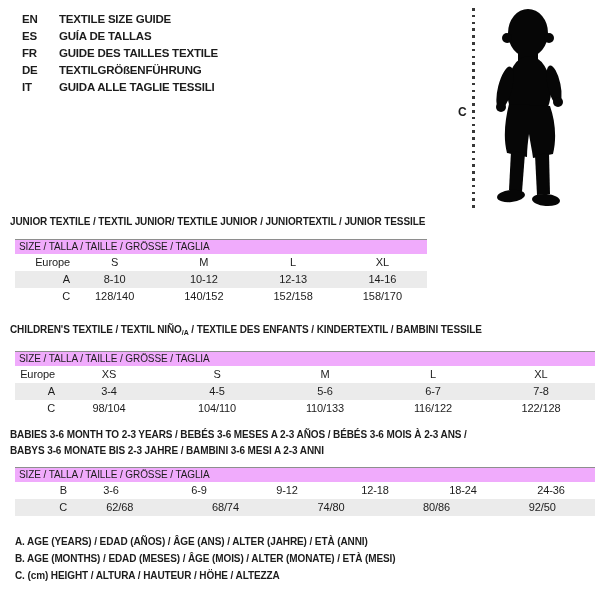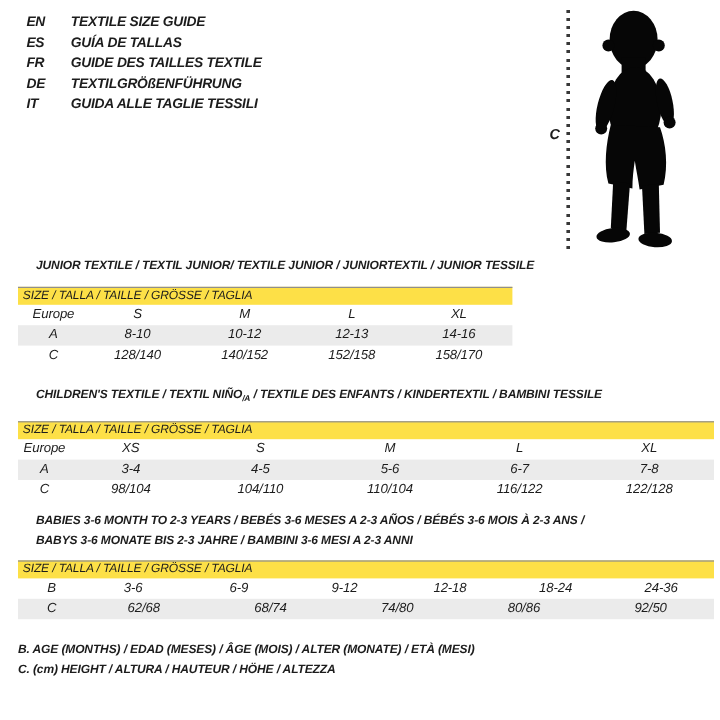--- a/index.html
+++ b/index.html
@@ -1,45 +1,45 @@
 <!DOCTYPE html>
 <html><head>
 <meta charset="utf-8">
 <style>
   html,body{margin:0;padding:0;background:#ffffff;}
   body{width:600px;height:600px;font-family:"Liberation Sans", sans-serif;color:#1c1c1c;}
-  .sheet{position:relative;width:600px;height:600px;overflow:hidden;background:#fff;font-style:italic;}
+  .sheet{position:relative;width:600px;height:600px;overflow:hidden;background:#fff;}
 
   
   .lang-list{position:absolute;left:22px;top:11px;}
   .lang-row{display:flex;height:17px;line-height:17px;font-weight:bold;font-size:11.5px;letter-spacing:-0.2px;}
   .lang-code{width:37px;flex:0 0 auto;}
 
   
   .c-label{position:absolute;left:458px;top:105px;font-size:12px;font-weight:bold;}
   .dotted-line{position:absolute;left:472px;top:8px;width:2.5px;height:201px;
     background:repeating-linear-gradient(to bottom,#383838 0 2.5px,transparent 2.5px 6.8px);}
   .baby-svg{position:absolute;left:482px;top:6px;width:96px;height:206px;}
 
   
-  .sec-title{position:absolute;left:30px;font-size:10px;font-weight:bold;letter-spacing:-0.1px;white-space:nowrap;}
+  .sec-title{position:absolute;left:10px;font-size:10px;font-weight:bold;letter-spacing:-0.1px;white-space:nowrap;}
   .sec-title.two-line{white-space:normal;width:500px;line-height:16px;}
   .sub-a{font-size:7px;position:relative;top:2px;}
 
   
   .tbl{position:absolute;left:15px;}
   .tbl-junior{width:412px;top:239px;}
   .tbl-children{width:580px;top:351px;}
   .tbl-babies{width:580px;top:467px;}
-  .tbl-bar{height:14px;line-height:14px;background:#fde047;border-top:1px solid #8e8e8e;
+  .tbl-bar{height:14px;line-height:14px;background:#f0abfc;border-top:1px solid #8e8e8e;
     padding-left:4px;font-size:10px;letter-spacing:-0.1px;}
   .tbl-row{display:flex;height:17px;line-height:17px;font-size:11px;letter-spacing:-0.1px;}
   .tbl-row.shaded{background:#ebebeb;}
   .cell{flex:1 1 0;text-align:center;}
-  .cell.rowlabel{flex:0 0 auto;text-align:center;padding-left:4px;}
+  .cell.rowlabel{flex:0 0 auto;text-align:right;padding-left:4px;}
   .tbl-junior .cell.rowlabel{width:51px;}
   .tbl-children .cell.rowlabel{width:36px;}
   .tbl-babies .cell.rowlabel{width:48px;}
 
   
   .footnotes{position:absolute;left:15px;top:533px;}
   .footnote{height:17px;line-height:17px;font-size:10px;font-weight:bold;letter-spacing:-0.1px;white-space:nowrap;}
 </style>
 </head>
 <body>
@@ -132,21 +132,21 @@
       <span class="cell">3-4</span>
       <span class="cell">4-5</span>
       <span class="cell">5-6</span>
       <span class="cell">6-7</span>
       <span class="cell">7-8</span>
     </div>
     <div class="tbl-row">
       <span class="cell rowlabel">C</span>
       <span class="cell">98/104</span>
       <span class="cell">104/110</span>
-      <span class="cell">110/104</span>
+      <span class="cell">110/133</span>
       <span class="cell">116/122</span>
       <span class="cell">122/128</span>
     </div>
   </div>
 
   <div class="sec-title two-line" style="top:427px;">
     <span>BABIES 3-6 MONTH TO 2-3 YEARS / BEBÉS 3-6 MESES A 2-3 AÑOS / BÉBÉS 3-6 MOIS À 2-3 ANS /</span><br>
     <span>BABYS 3-6 MONATE BIS 2-3 JAHRE / BAMBINI 3-6 MESI A 2-3 ANNI</span>
   </div>
   <div class="tbl tbl-babies">
@@ -164,17 +164,18 @@
       <span class="cell rowlabel">C</span>
       <span class="cell">62/68</span>
       <span class="cell">68/74</span>
       <span class="cell">74/80</span>
       <span class="cell">80/86</span>
       <span class="cell">92/50</span>
     </div>
   </div>
 
   <div class="footnotes">
+    <div class="footnote">A. AGE (YEARS) / EDAD (AÑOS) / ÂGE (ANS) / ALTER (JAHRE) / ETÀ (ANNI)</div>
     <div class="footnote">B. AGE (MONTHS) / EDAD (MESES) / ÂGE (MOIS) / ALTER (MONATE) / ETÀ (MESI)</div>
     <div class="footnote">C. (cm) HEIGHT / ALTURA / HAUTEUR / HÖHE / ALTEZZA</div>
   </div>
 
 </div>
 
 </body></html>

